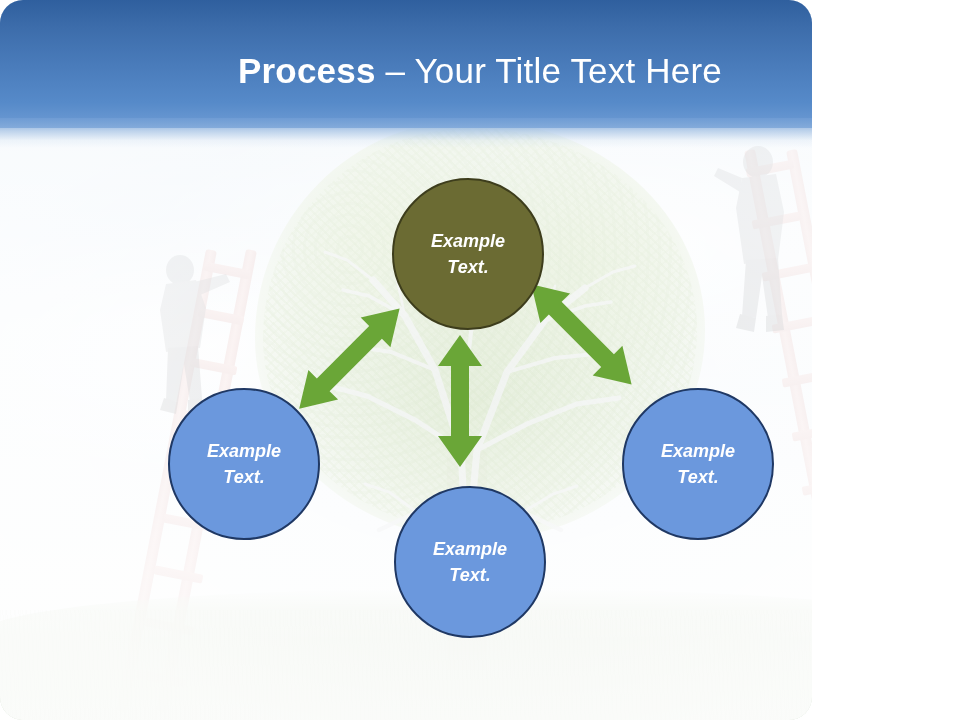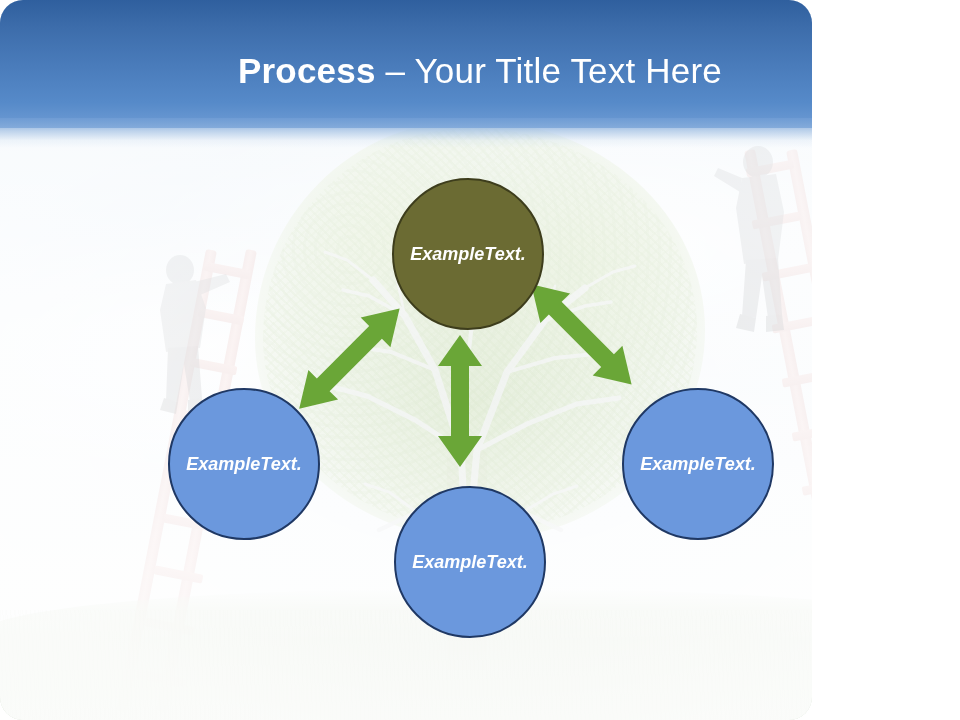--- a/index.html
+++ b/index.html
@@ -182,21 +182,21 @@
   
   .diagram {
     position: absolute;
     left: 0; top: 0;
     width: 960px; height: 720px;
   }
   .node {
     position: absolute;
     border-radius: 50%;
     display: flex;
-    flex-direction: row;
+    flex-direction: column;
     align-items: center;
     justify-content: center;
     text-align: center;
     color: #ffffff;
     font-style: italic;
     font-weight: bold;
     font-size: 18px;
     line-height: 26px;
     box-sizing: border-box;
   }

